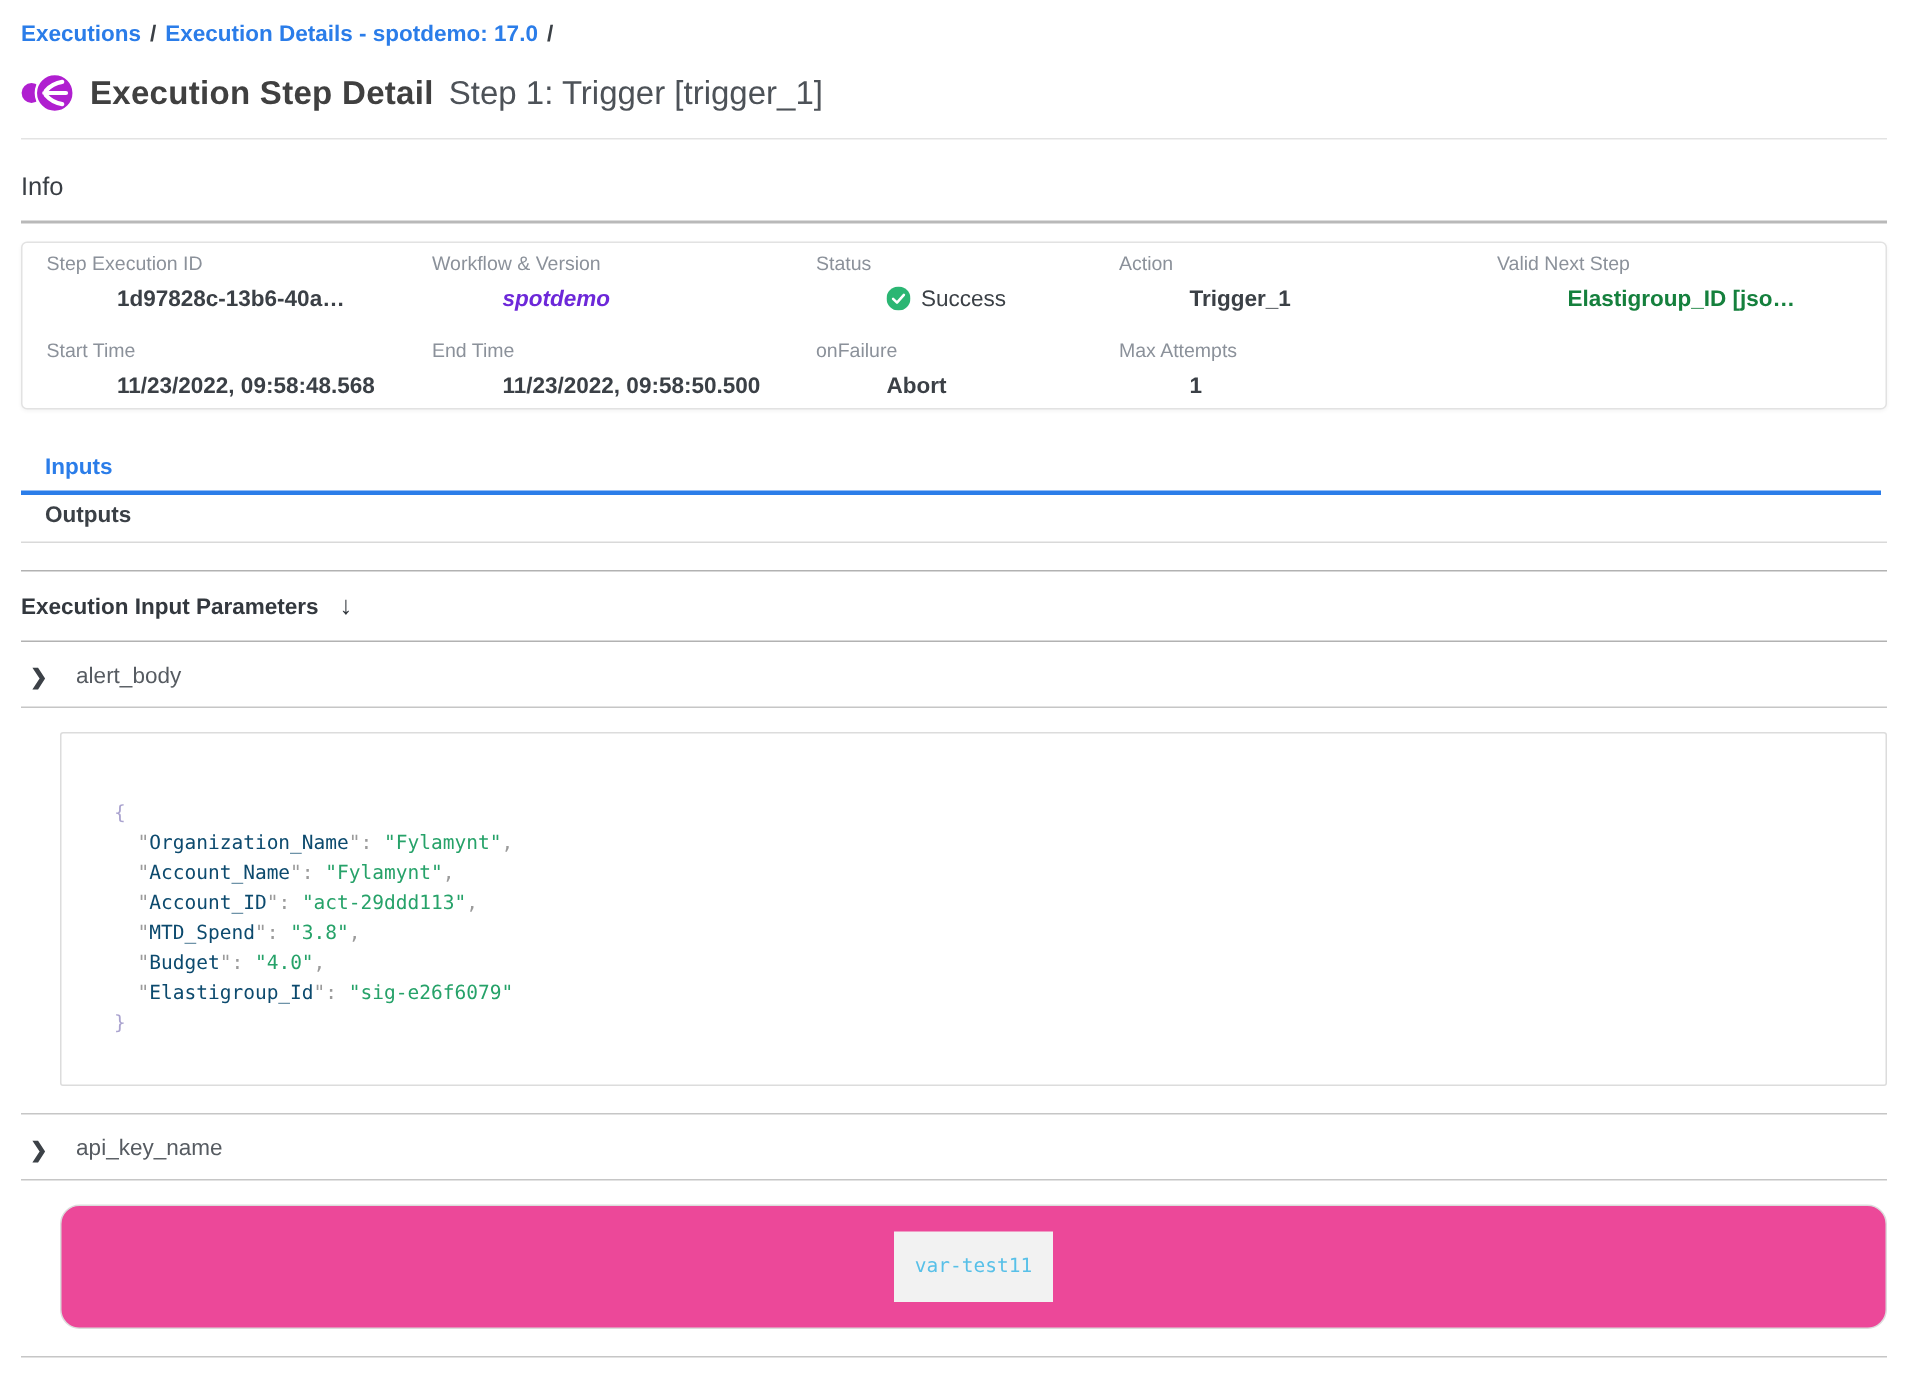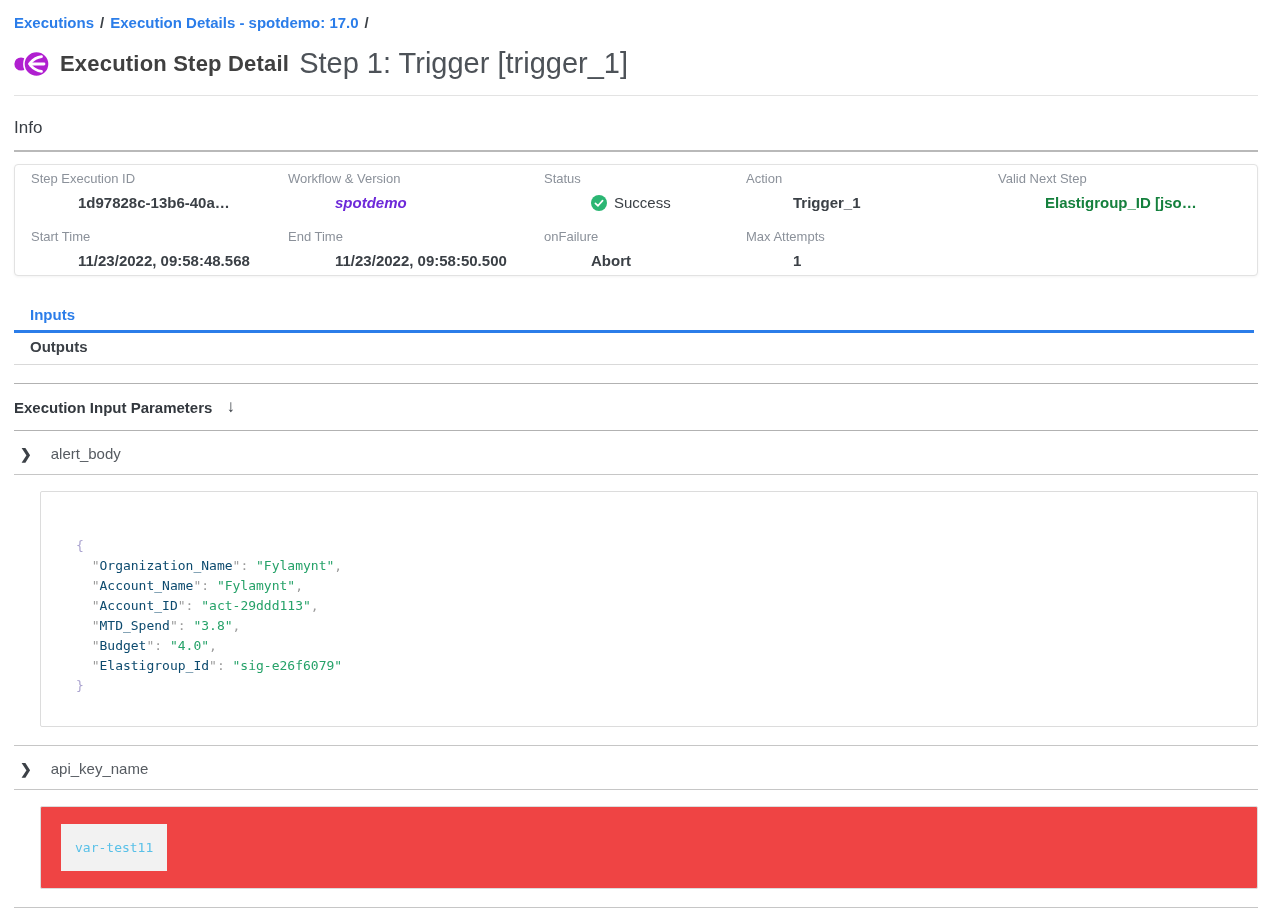--- a/index.html
+++ b/index.html
@@ -9,40 +9,40 @@
 
   
   .breadcrumb { font-size:15px; font-weight:600; color:#3b4046; }
   .breadcrumb a { color:#2b7de9; text-decoration:none; cursor:pointer; }
   .crumb-sep { color:#3b4046; padding:0 6px; font-weight:600; }
 
   
   .title-row { display:flex; align-items:center; margin-top:16px; }
   .title-icon { width:36px; height:30px; margin-right:10px; flex:0 0 auto; }
   .page-title { font-size:22px; font-weight:700; color:#404040; letter-spacing:.2px; }
-  .page-subtitle { font-size:29px; font-weight:400; color:#4d5258; margin-left:10px; }
+  .page-subtitle { font-size:22px; font-weight:400; color:#4d5258; margin-left:10px; }
 
   .hr-light  { border:0; border-top:1px solid #e3e3e3; margin-top:15px; }
   .hr-medium { border:0; border-top:2px solid #b9b9b9; }
   .hr-row    { border:0; border-top:1px solid #c6c6c6; }
   .hr-sect   { border:0; border-top:1px solid #b2b2b2; }
 
   .info-heading { margin-top:22px; font-size:17px; font-weight:400; color:#393e44; }
   .info-heading + .hr-medium { margin-top:12px; }
 
   
   .info-card { margin-top:12px; border:1px solid #e2e2e2; border-radius:4px;
     background:#fff; box-shadow:0 1px 3px rgba(0,0,0,.05);
     padding:6px 16px; display:grid; grid-template-columns:257px 256px 202px 252px auto;
     row-gap:18px; }
   .field-label { font-size:13px; color:#8b919a; }
   .field-value { margin-top:8px; font-size:15px; font-weight:600; color:#3b4046;margin-left:47px; }
   .field-value.link { color:#6d28d9; cursor:pointer;font-style:italic; }
   .field-value.link-light { color:#15803d; cursor:pointer; }
-  .status-value { display:flex; align-items:flex-end; gap:7px; font-weight:400; }
+  .status-value { display:flex; align-items:flex-start; gap:7px; font-weight:400; }
   .check-icon { width:16px; height:16px; flex:0 0 auto; }
 
   
   .tabs { margin-top:24px; display:flex; border-bottom:1px solid #d9d9d9;flex-direction:column; }
   .tab { padding:6px 16px 9px 16px; font-size:15px; font-weight:600; color:#3b4046;
     cursor:pointer; position:relative; margin-right:4px; }
   .tab.active { color:#2b7de9; }
   .tab.active::after { content:""; position:absolute; left:0; right:0; bottom:-1px;
     height:3px; background:#2b7de9; }
 
@@ -61,22 +61,22 @@
   
   .code-box { margin:16px 0 18px 26px; border:1px solid #dcdcdc; border-radius:2px;
     background:#fff; padding:44px 20px 30px 35px; }
   pre.json { font-family:"DejaVu Sans Mono", monospace; font-size:13px; line-height:20px; }
   .jb { color:#aaa3cf; }
   .jq { color:#9b9b9b; }
   .jk { color:#0c4a6e; }
   .jv { color:#26a269; }
 
   
-  .value-box { margin:16px 0 18px 26px; border:1px solid #dcdcdc; border-radius:2px;
-    background:#ef4444; padding:17px 20px; }
+  .value-box { margin:16px 0 18px 26px; border:1px solid #dcdcdc; border-radius:13px;
+    background:#ec4899; padding:17px 20px;text-align:center; }
   .value-chip { display:inline-block; background:#f2f2f2; padding:16px 14px;
     font-family:"DejaVu Sans Mono", monospace; font-size:13px; color:#58c0e8; }
 </style>
 </head>
 <body>
 
 <div class="page">
 
   <div class="breadcrumb">
     <a>Executions</a><span class="crumb-sep">/</span><a>Execution Details - spotdemo: 17.0</a><span class="crumb-sep">/</span>

